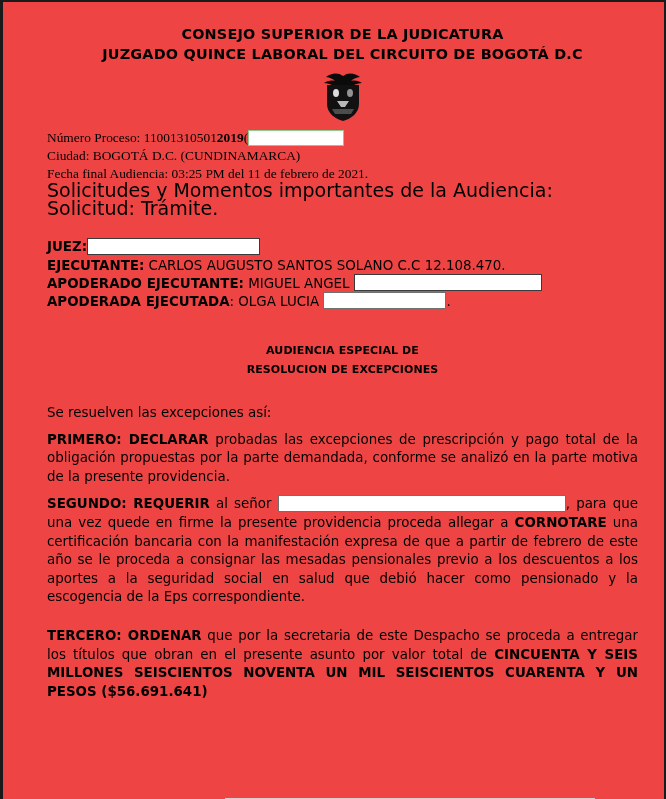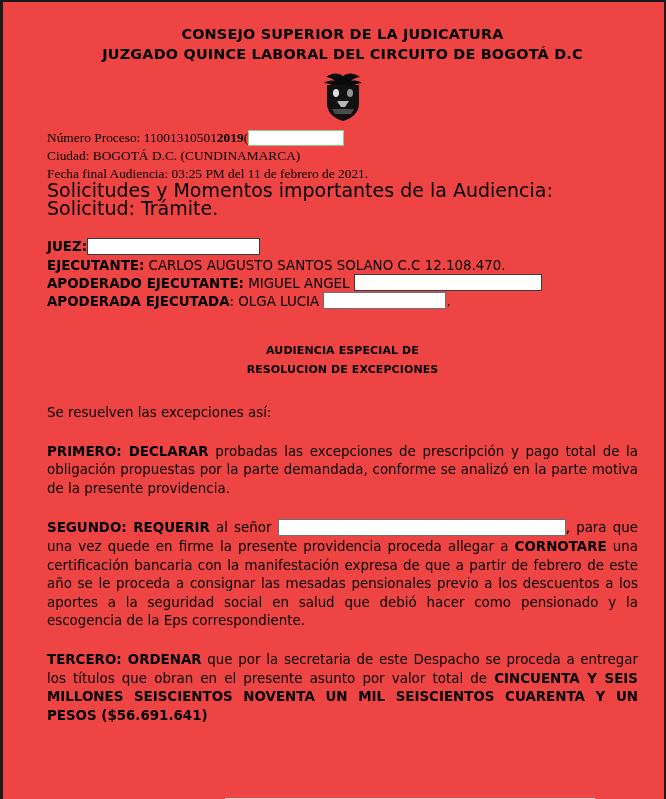--- a/index.html
+++ b/index.html
@@ -129,21 +129,21 @@
     letter-spacing: 0.1px;
   }
 
   
   .intro {
     margin-top: 25px;
     font-size: 13.4px;
     line-height: 17.6px;
   }
   .para {
-    margin-top: 21px;
+    margin-top: 9px;
     font-size: 13.4px;
     line-height: 18.6px;
     text-align: justify;
   }
   .para-tight { margin-top: 20px; }
 
   .bottom-rule {
     position: absolute;
     left: 222px;
     bottom: 0px;

